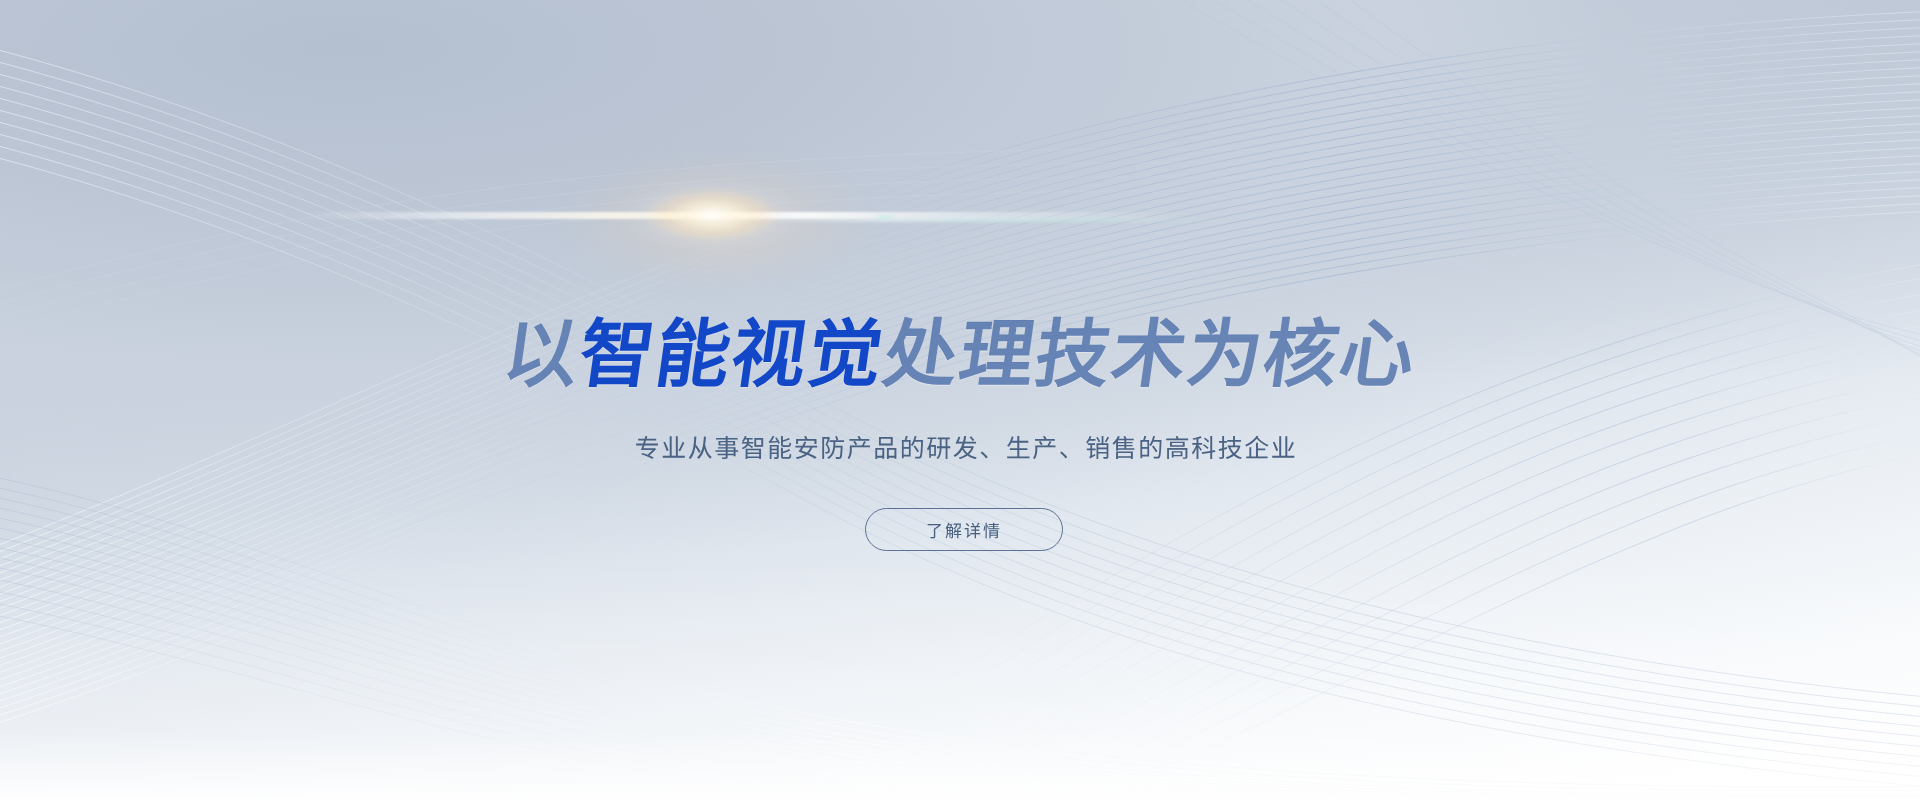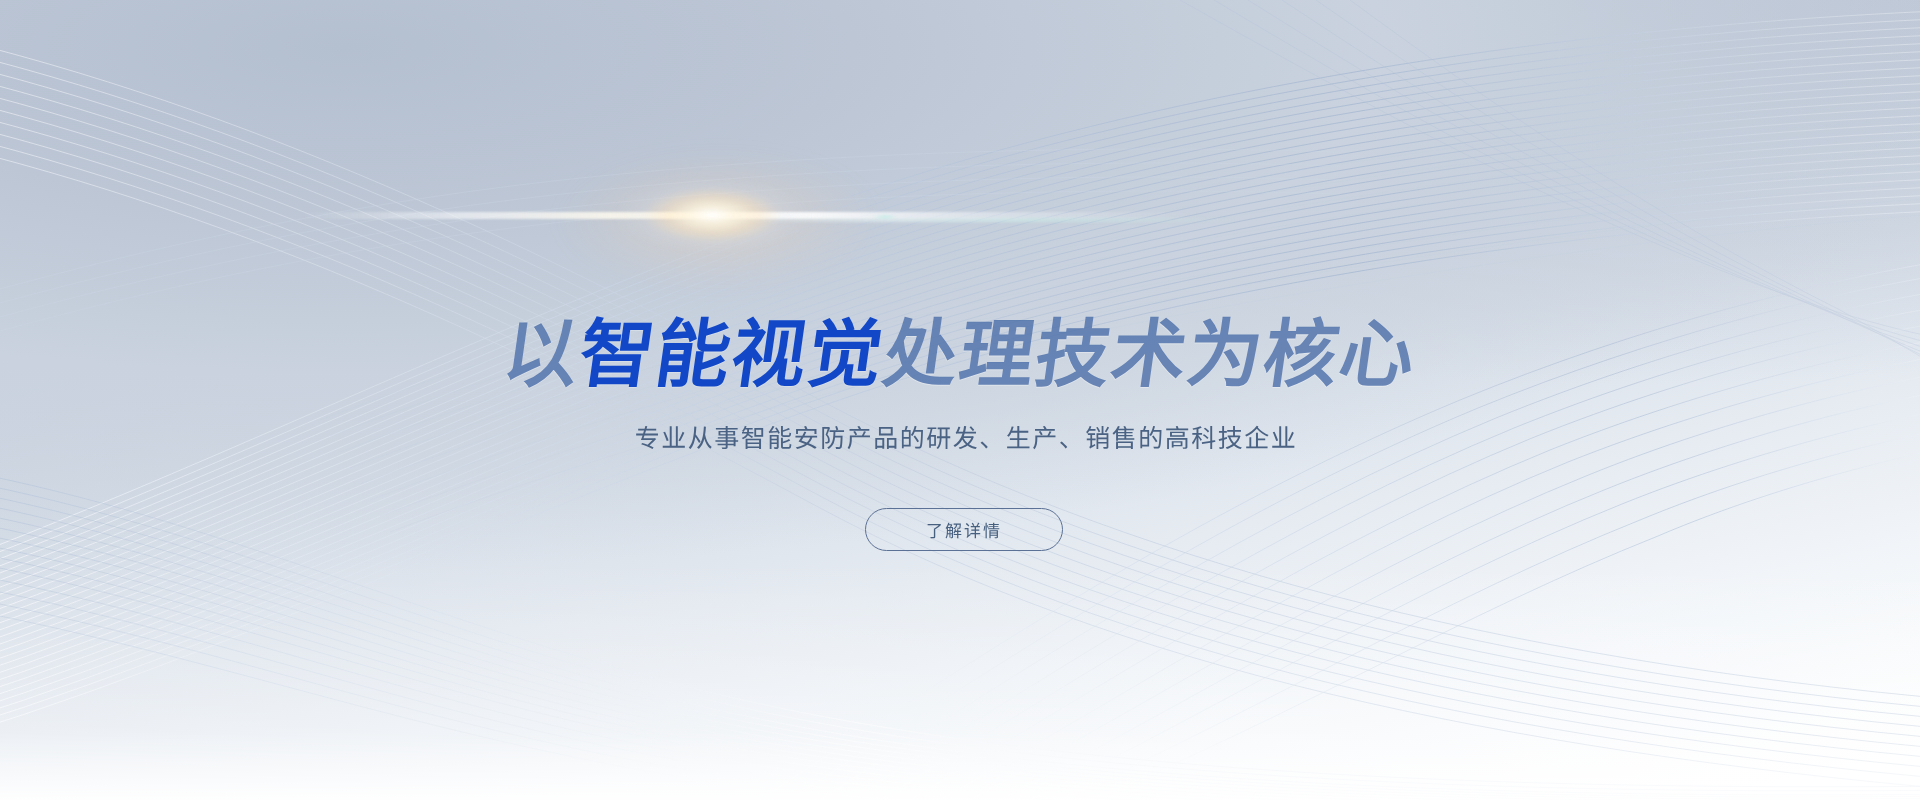--- a/index.html
+++ b/index.html
@@ -73,21 +73,21 @@
   .headline .dim{
     color:rgba(56,94,160,.72);
     text-shadow:0 1px 0 rgba(255,255,255,.35);
   }
   .headline .bright{
     color:#1248c8;
     text-shadow:0 1px 0 rgba(255,255,255,.25);
   }
 
   .subtitle{
-    position:absolute;left:0;right:0;top:396px;
+    position:absolute;left:0;right:0;top:406px;
     text-align:center;white-space:nowrap;
     font-size:25px;line-height:1.4;font-weight:400;
     letter-spacing:1.5px;color:#4a6283;
     font-family:"Liberation Sans","DejaVu Sans",sans-serif;
     user-select:none;
     margin-left:12px;
   }
 
   .cta-wrap{position:absolute;left:8px;right:0;top:508px;text-align:center;}
   .cta{

